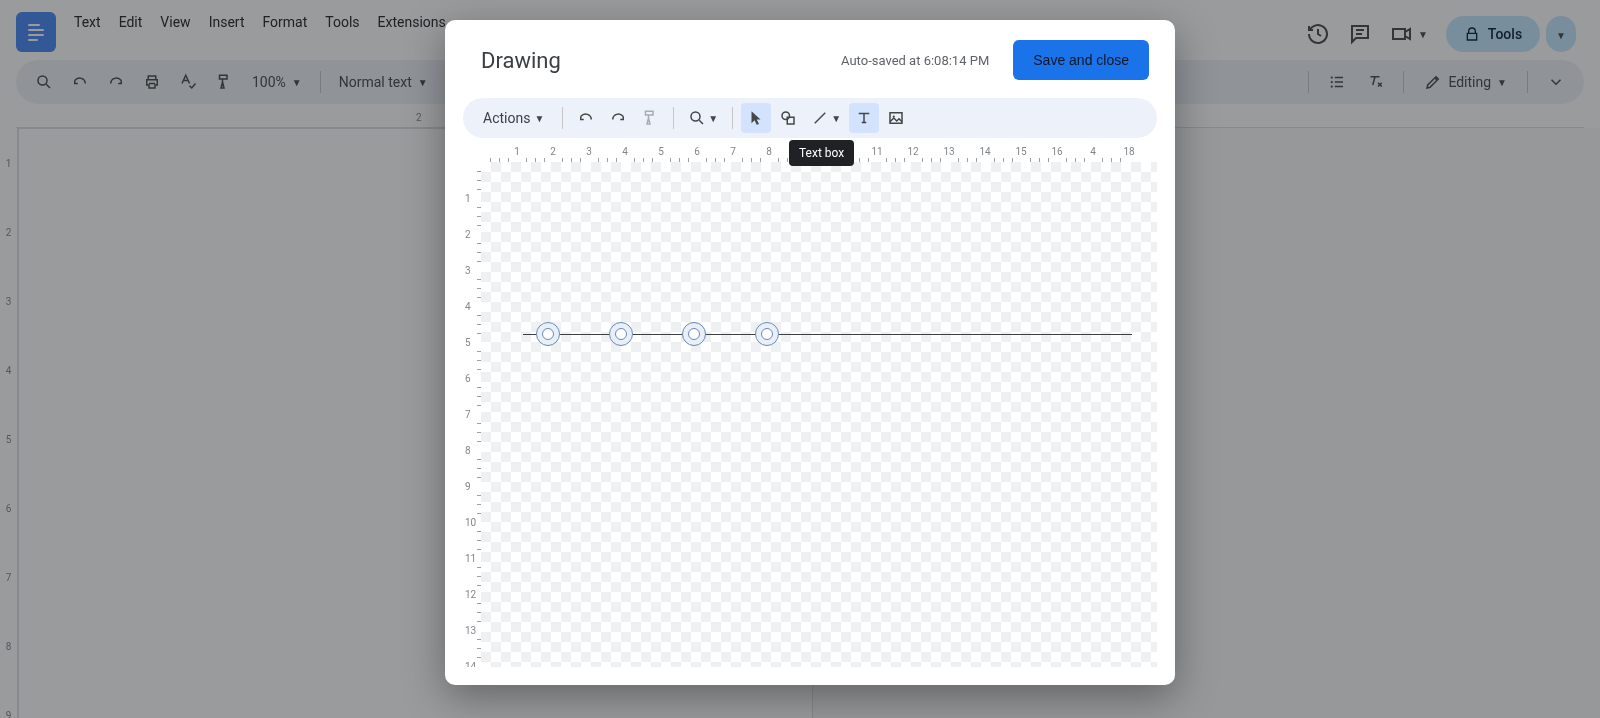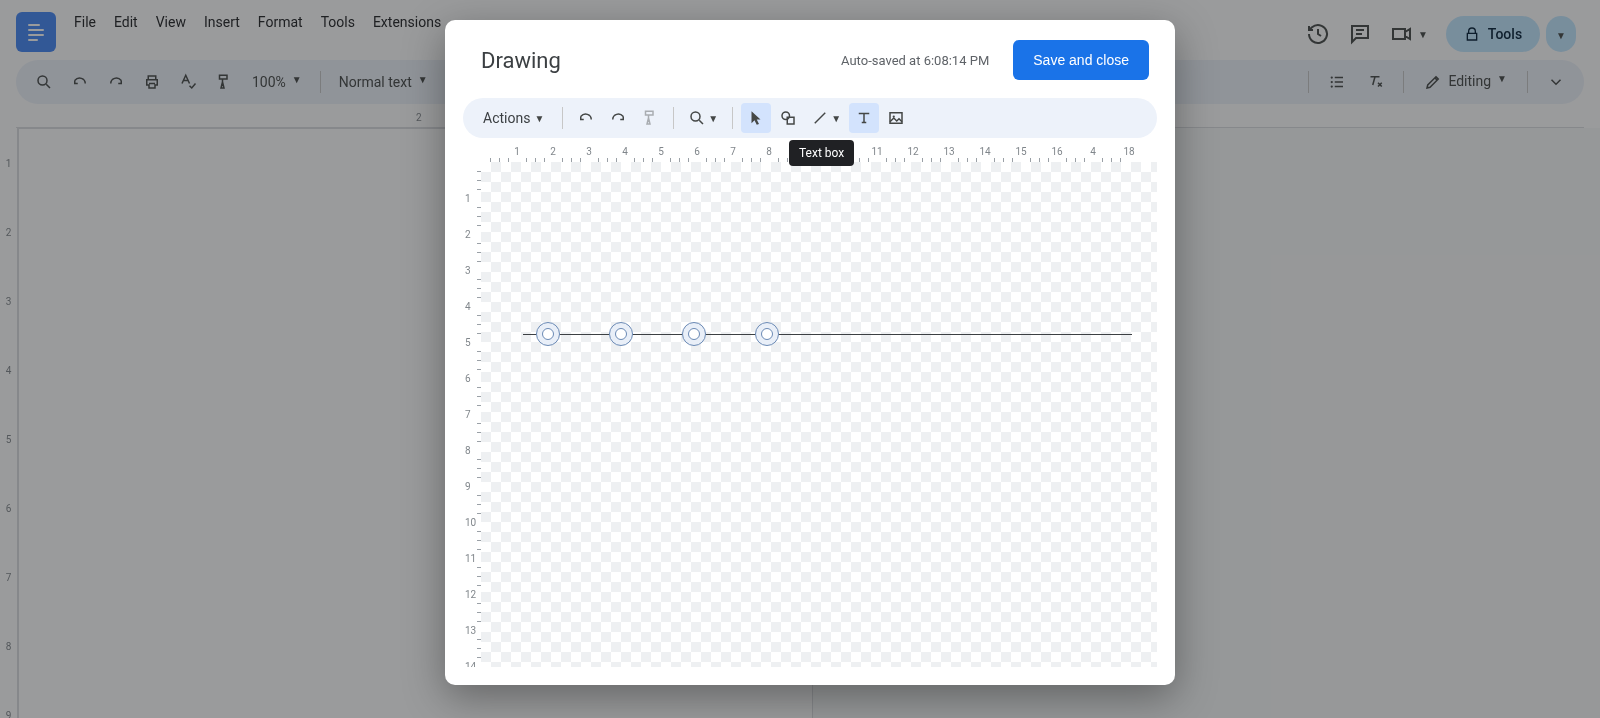--- a/index.html
+++ b/index.html
@@ -48,21 +48,21 @@
     background:#edf2fa;
     border-radius:28px;
     height:44px;
     display:flex; align-items:center;
     padding:0 12px;
     gap:4px;
     position:relative;
   }
   .tbtn { width:32px; height:32px; display:flex; align-items:center; justify-content:center; border-radius:4px; color:#444746; cursor:pointer;}
   .tsep { width:1px; height:22px; background:#c7c7c7; margin:0 6px;}
-  .zoom-sel, .style-sel, .mode-sel { display:flex; gap:6px; padding:4px 8px; border-radius:4px; cursor:pointer; color:#444746;}
+  .zoom-sel, .style-sel, .mode-sel { display:flex; align-items:center; gap:6px; padding:4px 8px; border-radius:4px; cursor:pointer; color:#444746;}
   .mode-area { margin-left:auto; display:flex; align-items:center; gap:6px;}
   .caret-down { font-size:10px; color:#444746;}
   
   .ruler-h {
     height:18px; background:#fff; margin:6px 16px 0 16px;
     position:relative; border-bottom:1px solid #dadce0;
     font-size:10px; color:#80868b;
   }
   .workspace { position:absolute; top:128px; left:0; right:0; bottom:0; display:flex; }
   .ruler-v { width:18px; background:#fff; border-right:1px solid #dadce0; font-size:10px; color:#80868b; display:flex; flex-direction:column; align-items:center; gap:58px; padding-top:30px;}
@@ -88,21 +88,21 @@
     box-shadow:0 12px 40px rgba(0,0,0,0.35);
     display:flex; flex-direction:column;
     overflow:hidden;
   }
   .dlg-header {
     display:flex; align-items:center; padding:20px 26px 6px 36px;
   }
   .dlg-title { font-size:22px; color:#3c4043; font-weight:400;}
   .dlg-status { font-size:13px; color:#5f6368; margin-left:auto; margin-right:24px;}
   .save-btn {
-    background:#1a73e8; color:#ffffff; border:none; border-radius:6px;
+    background:#1a73e8; color:#0f172a; border:none; border-radius:6px;
     padding:12px 20px; font-size:14px; font-weight:500; cursor:pointer;
   }
   .dlg-toolbar {
     margin:12px 18px 0 18px;
     background:#edf2fa; border-radius:28px;
     height:40px; display:flex; align-items:center; padding:0 10px; gap:2px;
     position:relative;
   }
   .actions-btn { display:flex; align-items:center; gap:4px; padding:4px 10px; border-radius:4px; cursor:pointer; color:#3c4043; font-size:14px;}
   .dlg-tbtn { width:30px; height:30px; display:flex; align-items:center; justify-content:center; border-radius:4px; color:#444746; cursor:pointer;}
@@ -161,21 +161,21 @@
     <svg width="22" height="28" viewBox="0 0 22 28">
         <path fill="#fff" d="M4 0h10l8 8v16a4 4 0 0 1-4 4H4a4 4 0 0 1-4-4V4a4 4 0 0 1 4-4z" opacity="0"></path>
         <rect x="3" y="6" width="12" height="2" rx="1" fill="#fff"></rect>
         <rect x="3" y="11" width="16" height="2" rx="1" fill="#fff"></rect>
         <rect x="3" y="16" width="16" height="2" rx="1" fill="#fff"></rect>
         <rect x="3" y="21" width="10" height="2" rx="1" fill="#fff"></rect>
       </svg>
   </div>
   <div>
     <div class="menu-row">
-      <span class="menu-item">File</span>
+      <span class="menu-item">Text</span>
       <span class="menu-item">Edit</span>
       <span class="menu-item">View</span>
       <span class="menu-item">Insert</span>
       <span class="menu-item">Format</span>
       <span class="menu-item">Tools</span>
       <span class="menu-item">Extensions</span>
     </div>
   </div>
   <div class="header-right">
     <span class="hicon">

